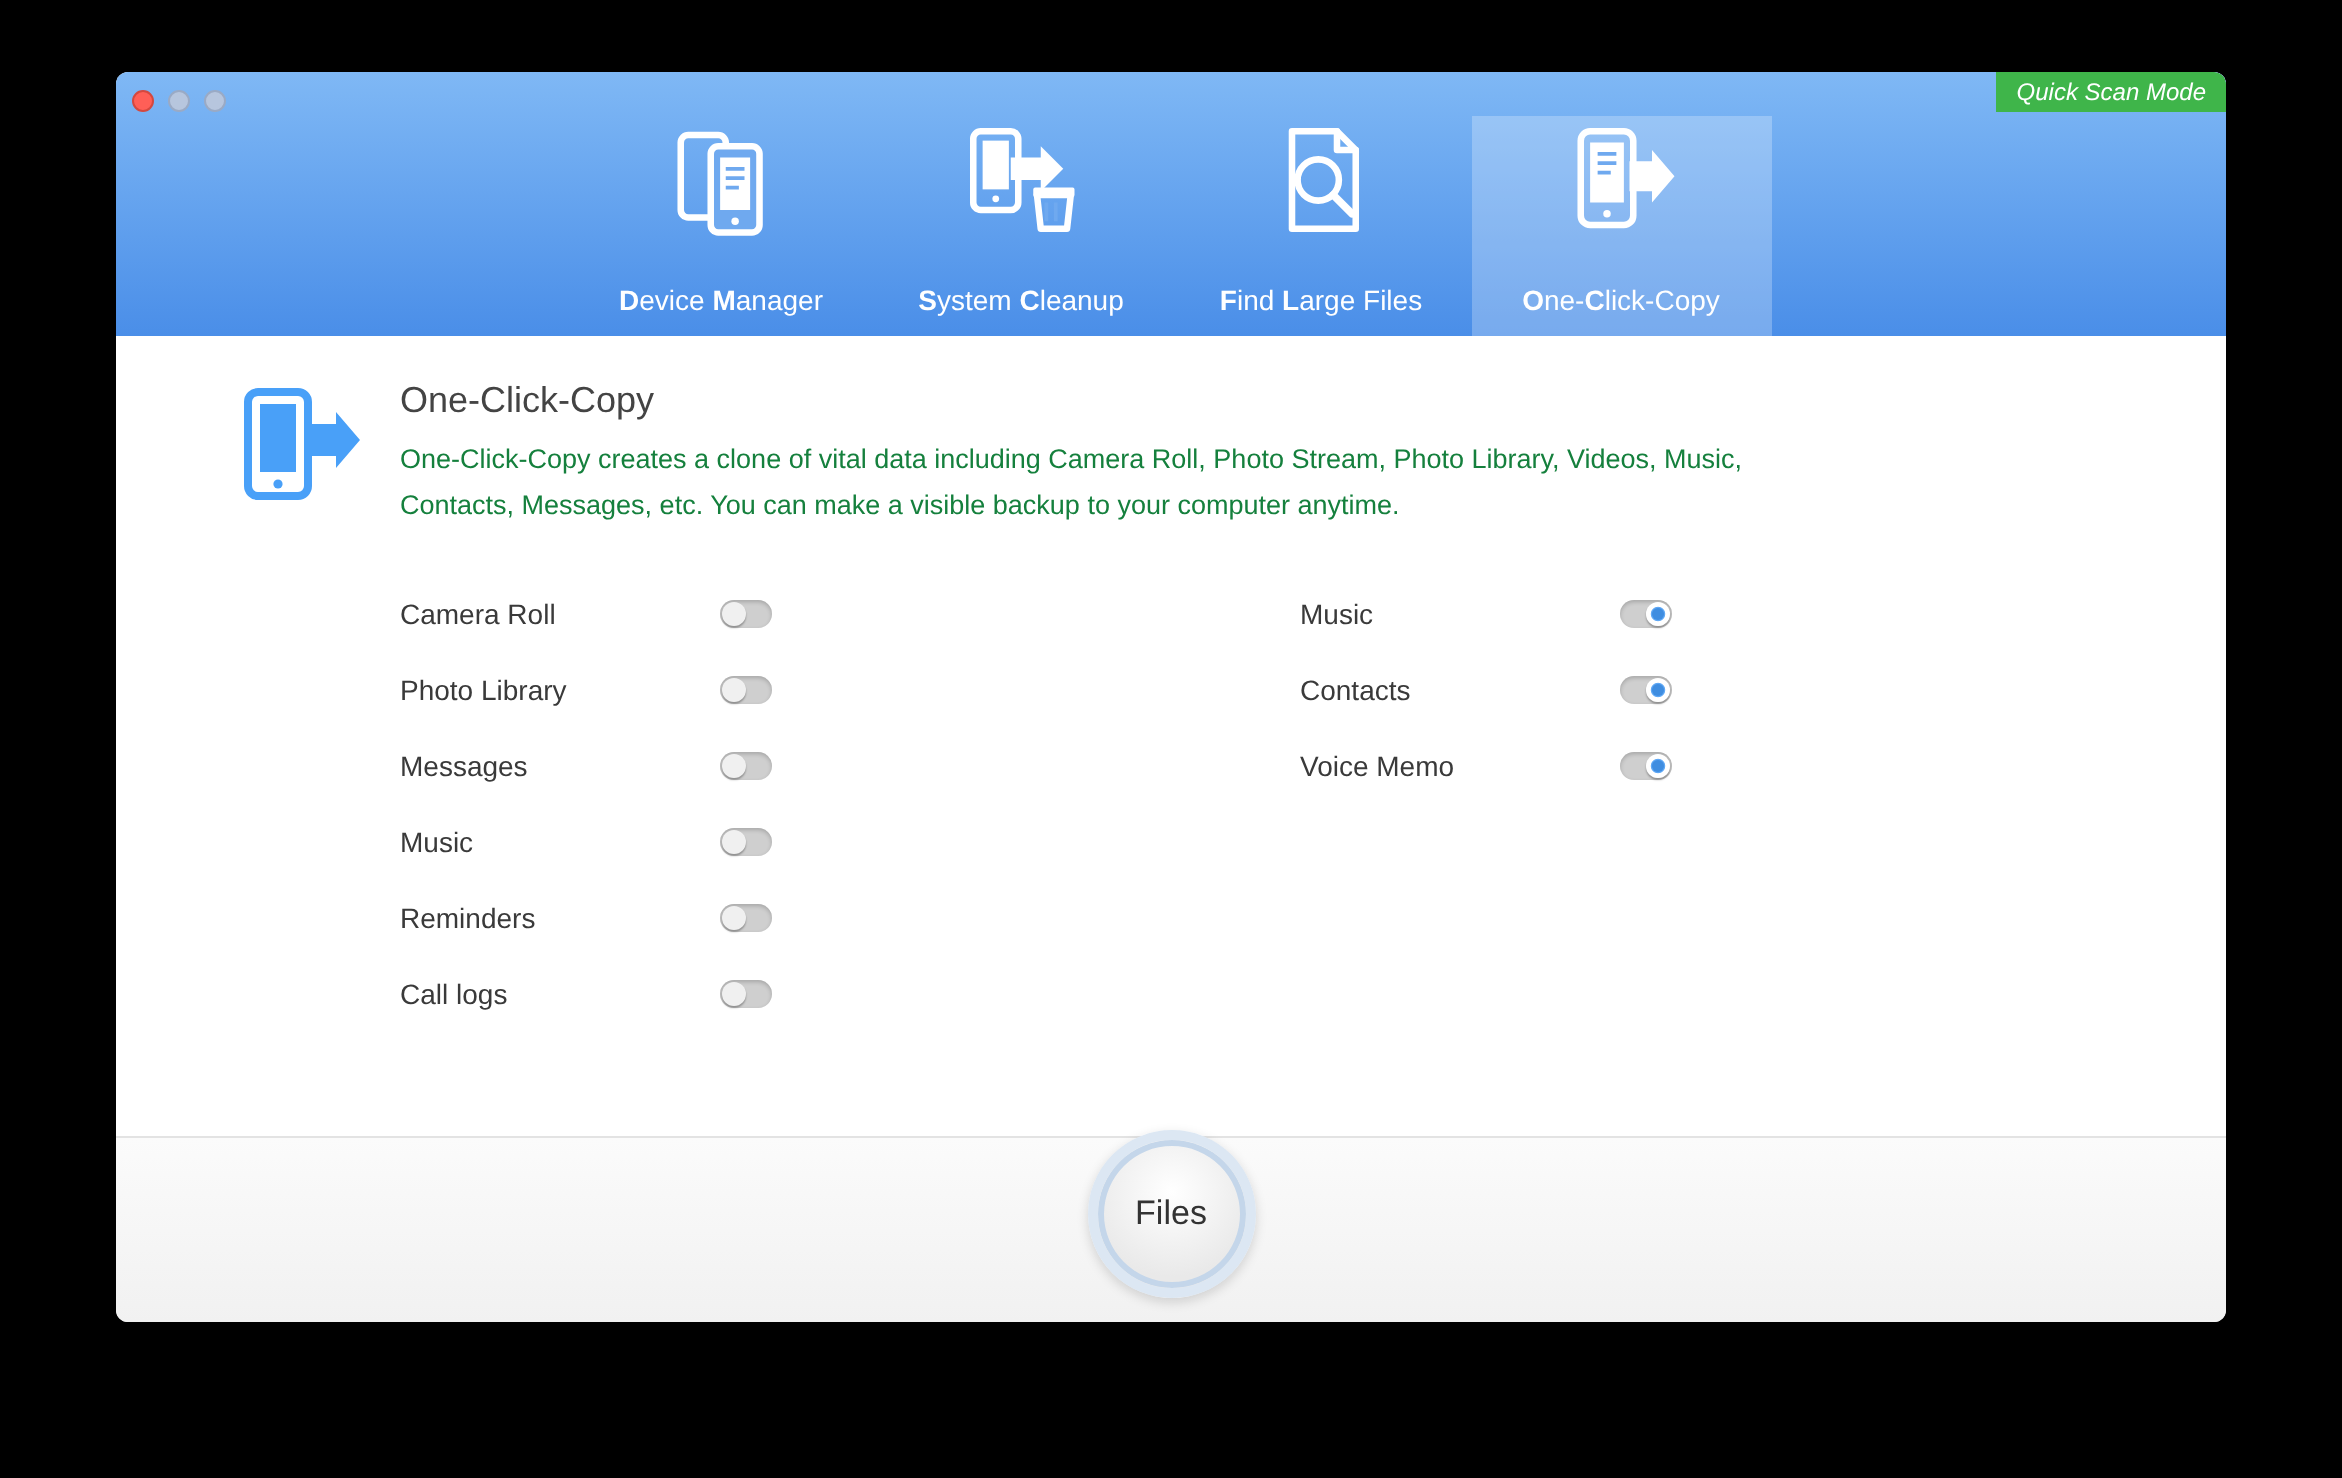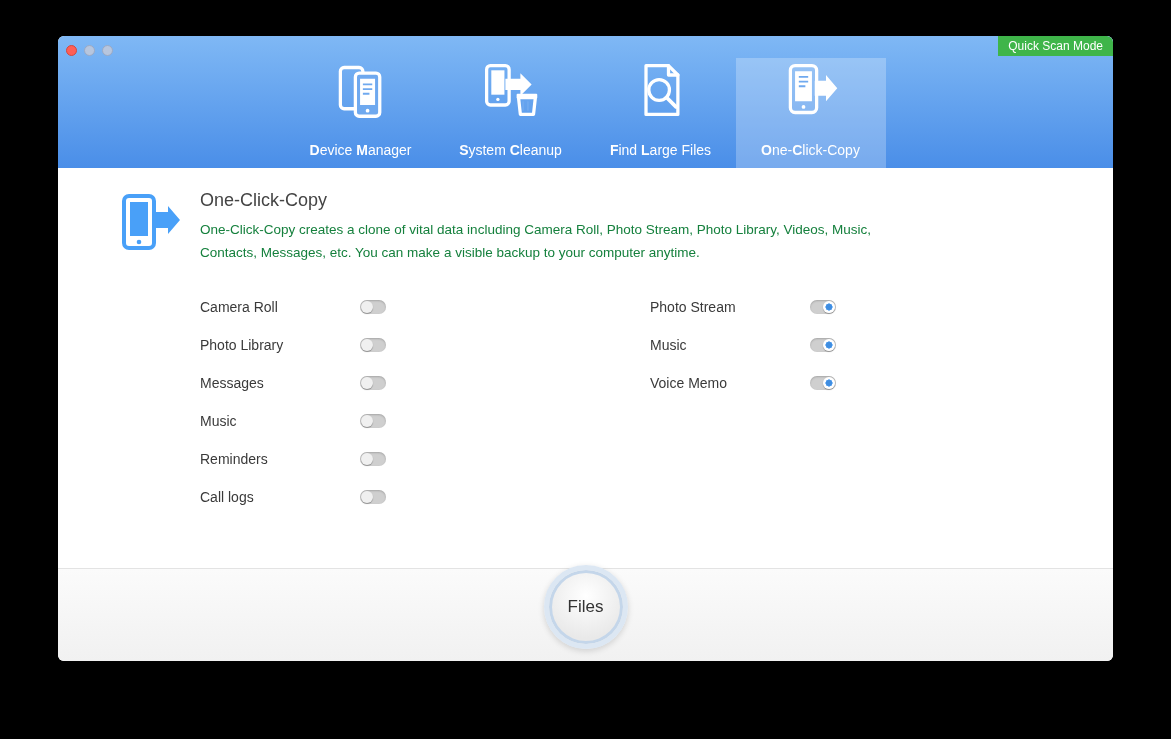--- a/index.html
+++ b/index.html
@@ -52,20 +52,21 @@
   .tl.grey2 { background: #b7c6de; border: 0.5px solid #9aaac5;}
   .quick-scan {
     position: absolute;
     right: 0;
     top: 0;
     background: #3fb54a;
     color: #fff;
     font-size: 12px;
     padding: 3px 10px;
     border-top-right-radius: 6px;
+    font-style: italic;
   }
   .tabs {
     flex: 1;
     display: flex;
     justify-content: center;
     align-items: flex-end;
     gap: 0;
   }
   .tab {
     width: 150px;
@@ -311,27 +312,27 @@
           </div>
           <div class="opt-row">
             <div class="opt-label">Call logs</div>
             <div class="toggle off">
               <div class="knob"></div>
             </div>
           </div>
         </div>
       <div class="col" id="col-right">
           <div class="opt-row">
-            <div class="opt-label">Photo Stream</div>
+            <div class="opt-label">Music</div>
             <div class="toggle on">
               <div class="knob"></div>
             </div>
           </div>
           <div class="opt-row">
-            <div class="opt-label">Music</div>
+            <div class="opt-label">Contacts</div>
             <div class="toggle on">
               <div class="knob"></div>
             </div>
           </div>
           <div class="opt-row">
             <div class="opt-label">Voice Memo</div>
             <div class="toggle on">
               <div class="knob"></div>
             </div>
           </div>

